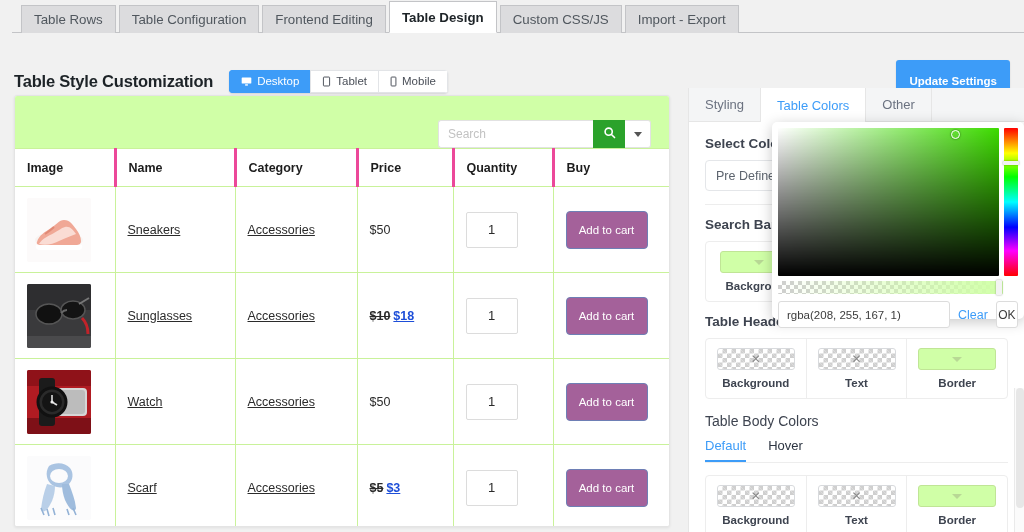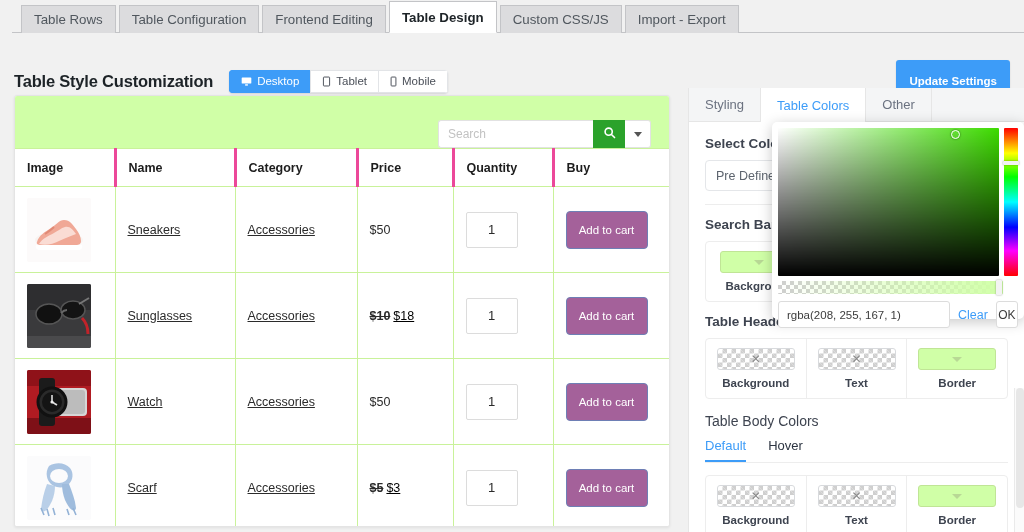--- a/index.html
+++ b/index.html
@@ -104,21 +104,21 @@
     font-size: 12.5px; color: #2b2b2b; padding: 6px 0 6px 12px;
     border-bottom: 1px solid #c9f29a; border-right: 1px solid #c9f29a;
     height: 86px; vertical-align: middle; background: #fff;
   }
   table.preview-table th:last-child, table.preview-table td:last-child { border-right: none; }
   .c-image { width: 100px; } .c-name { width: 120px; }
   .c-cat { width: 122px; } .c-price { width: 96px; }
   .c-qty { width: 100px; } .c-buy { width: auto; }
   .cell-link { color: #2b2b2b; text-decoration: underline; cursor: pointer; }
   .price-old { text-decoration: line-through; font-weight: bold; color: #2b2b2b; }
-  .price-new { text-decoration: underline; font-weight: normal; color: #000000; margin-left: 3px; }
+  .price-new { text-decoration: underline; font-weight: bold; color: #1d4ed8; margin-left: 3px; }
   .qty-box {
     width: 52px; height: 36px; border: 1px solid #dcdcdc; background: #fff;
     display: flex; align-items: center; justify-content: center;
     font-size: 13px; color: #2b2b2b; border-radius: 2px;
     font-family: "Liberation Sans", sans-serif;
   }
   .cart-btn {
     width: 82px; height: 38px; background: #a4619a; color: #fff;
     border: 1px solid #6e7fb5; border-radius: 4px; font-size: 11.5px;
     cursor: pointer; font-family: "Liberation Sans", sans-serif;

